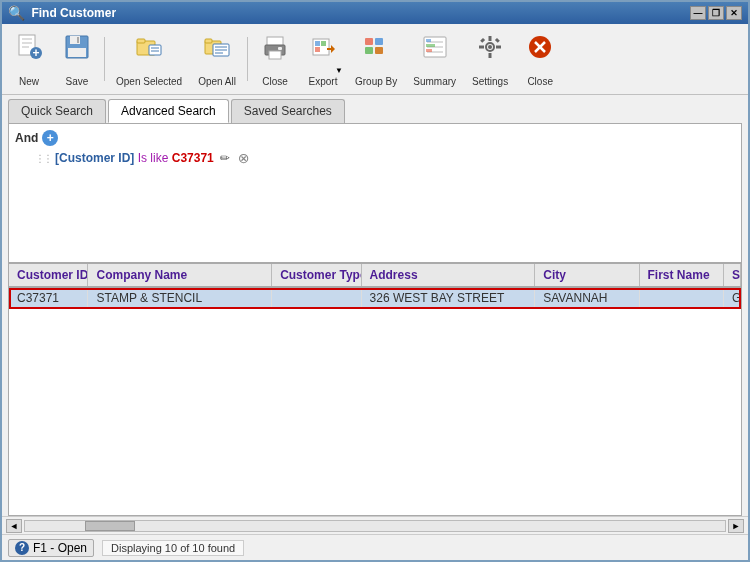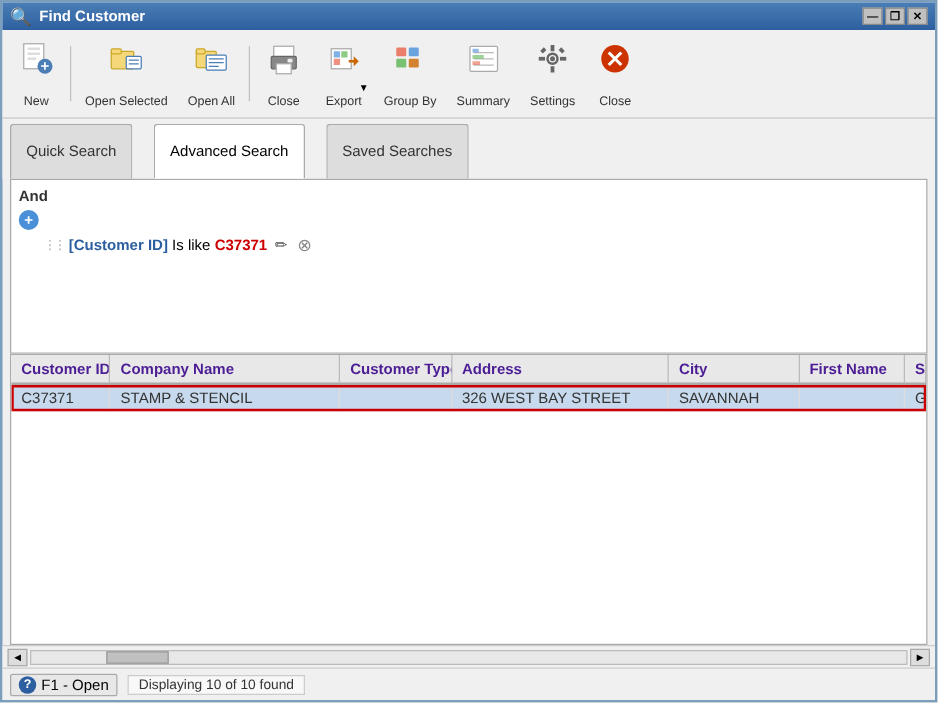--- a/index.html
+++ b/index.html
@@ -106,28 +106,28 @@
     }
 
     .tabs-container {
       display: flex;
       padding: 4px 6px 0;
       background: #f0f0f0;
       gap: 0;
     }
 
     .tab {
-      padding: 14px 12px;
+      padding: 4px 12px;
       background: #ddd;
       border: 1px solid #aaa;
       border-bottom: none;
       cursor: pointer;
       font-size: 12px;
       color: #333;
-      margin-right: 17px;
+      margin-right: 2px;
       border-radius: 3px 3px 0 0;
     }
 
     .tab.active {
       background: #fff;
       border-bottom: 1px solid #fff;
       color: #000;
       z-index: 1;
     }
 
@@ -135,23 +135,23 @@
       background: #fff;
       border: 1px solid #aaa;
       margin: 0 6px;
       padding: 6px;
       height: 140px;
       flex-shrink: 0;
     }
 
     .and-row {
       display: flex;
+      align-items: center;
       gap: 4px;
       margin-bottom: 4px;
-      flex-direction: column;
     }
 
     .and-label {
       color: #333;
       font-weight: bold;
     }
 
     .add-btn {
       width: 16px;
       height: 16px;
@@ -183,21 +183,21 @@
     .filter-text {
       font-size: 12px;
     }
 
     .field-name {
       color: #2d5fa0;
       font-weight: bold;
     }
 
     .filter-condition {
-      color: #000000;
+      color: #a21caf;
     }
 
     .filter-value {
       color: #c00;
       font-weight: bold;
     }
 
     .filter-edit-btn {
       cursor: pointer;
       color: #555;
@@ -392,20 +392,31 @@
           <rect x="7" y="5" width="10" height="2" fill="#ddd"></rect>
           <rect x="7" y="9" width="10" height="2" fill="#ddd"></rect>
           <rect x="7" y="13" width="7" height="2" fill="#ddd"></rect>
           <circle cx="21" cy="20" r="6" fill="#4a7eb5"></circle>
           <text x="21" y="24" text-anchor="middle" font-size="10" fill="white" font-weight="bold">+</text>
         </svg>
       </div>
       <span class="toolbar-label">New</span>
     </div>
 
+    <div class="toolbar-btn">
+      <div class="toolbar-icon">
+        <svg width="28" height="28" viewBox="0 0 28 28">
+          <rect x="3" y="3" width="22" height="22" rx="1" fill="#6699cc" stroke="#4477aa" stroke-width="1"></rect>
+          <rect x="7" y="3" width="10" height="8" fill="#eee"></rect>
+          <rect x="5" y="15" width="18" height="9" fill="#eee"></rect>
+          <rect x="14" y="4" width="2" height="6" fill="#aaa"></rect>
+        </svg>
+      </div>
+      <span class="toolbar-label">Save</span>
+    </div>
 
     <div class="toolbar-sep"></div>
 
     <div class="toolbar-btn">
       <div class="toolbar-icon">
         <svg width="28" height="28" viewBox="0 0 28 28">
           <rect x="2" y="8" width="18" height="14" rx="1" fill="#f5d87a" stroke="#cba82a" stroke-width="1"></rect>
           <rect x="2" y="6" width="8" height="4" rx="1" fill="#f5d87a" stroke="#cba82a" stroke-width="1"></rect>
           <rect x="14" y="12" width="12" height="10" rx="1" fill="white" stroke="#4a7eb5" stroke-width="1"></rect>
           <line x1="16" y1="15" x2="24" y2="15" stroke="#4a7eb5" stroke-width="1"></line>

